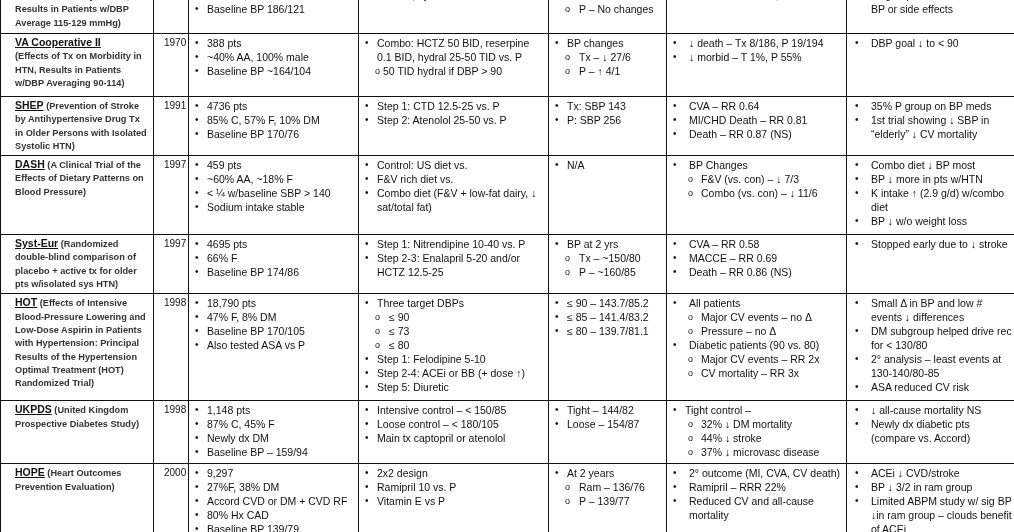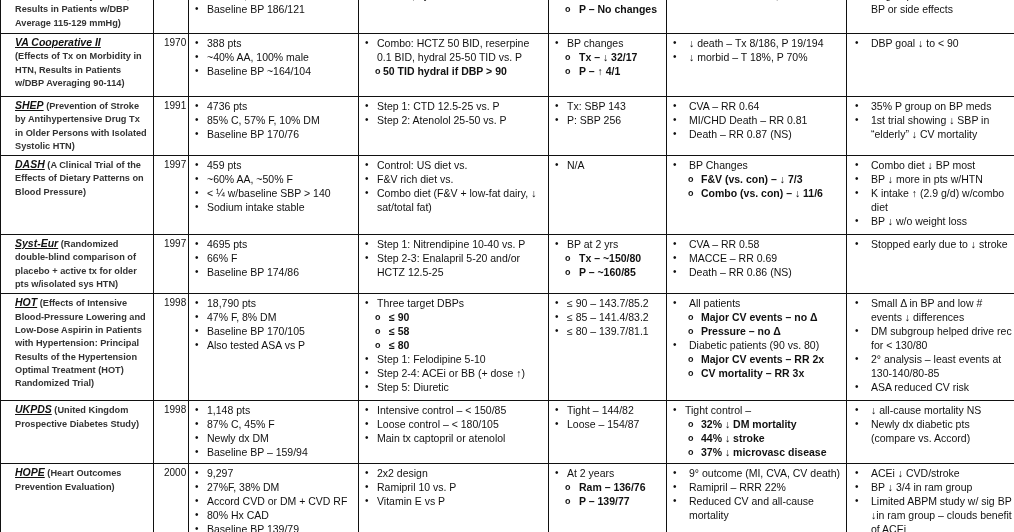--- a/index.html
+++ b/index.html
@@ -3,26 +3,26 @@
 <meta charset="utf-8">
 <style>
   html, body { margin:0; padding:0; background:#ffffff; }
   body { width:1014px; height:532px; overflow:hidden; position:relative;
          font-family:"Liberation Sans", "DejaVu Sans", sans-serif; color:#111; }
   table { position:absolute; left:0; top:-31px; border-collapse:collapse; table-layout:fixed; width:1016px; }
   td { border:1.5px solid #111; vertical-align:top; padding:2px 4px 2px 4px;
        font-size:10.5px; line-height:14px; overflow:hidden; }
   td.trial { font-size:9.2px; line-height:13.3px; padding-left:14px; }
   td.year { font-size:10px; padding-left:10px; }
-  .tname { font-weight:bold; text-decoration:underline; font-size:10.5px;font-style:italic; }
+  .tname { font-weight:bold; text-decoration:underline; font-size:10.5px; }
   .tdesc { font-weight:bold; color:#333; }
   ul { margin:0; padding:0; list-style:none; }
   li { position:relative; padding-left:14px; }
   li::before { content:"\2022"; position:absolute; left:2px; top:0; font-size:10px; }
-  li.sub { padding-left:26px;font-weight:bold; }
+  li.sub { padding-left:26px; }
   li.sub::before { content:"o"; left:12px; font-size:9px; top:0; }
   td.outcome li { padding-left:18px; }
   td.outcome li.sub { padding-left:30px; }
   td.outcome li.sub::before { left:17px; }
   td.comment li { padding-left:20px; }
   td.comment li::before { left:4px; }
 </style>
 </head>
 <body>
 
@@ -87,28 +87,28 @@
         </td>
       <td>
           <ul>
         <li>Combo: HCTZ 50 BID, reserpine 0.1 BID, hydral 25-50 TID vs. P</li>
         <li class="sub" style="padding-left:20px">50 TID hydral if DBP &gt; 90</li>
       </ul>
         </td>
       <td>
           <ul>
         <li>BP changes</li>
-        <li class="sub">Tx – ↓ 32/17</li>
+        <li class="sub">Tx – ↓ 27/6</li>
         <li class="sub">P – ↑ 4/1</li>
       </ul>
         </td>
       <td class="outcome">
           <ul>
         <li>↓ death – Tx 8/186, P 19/194</li>
-        <li>↓ morbid – T 18%, P 70%</li>
+        <li>↓ morbid – T 1%, P 55%</li>
       </ul>
         </td>
       <td class="comment">
           <ul>
         <li>DBP goal ↓ to &lt; 90</li>
       </ul>
         </td>
     </tr>
 
     <tr style="height:54px">
@@ -153,21 +153,21 @@
 
     <tr style="height:79px">
       <td class="trial">
         <span class="tname">DASH</span>
         <span class="tdesc">(A Clinical Trial of the Effects of Dietary Patterns on Blood Pressure)</span>
       </td>
       <td class="year">1997</td>
       <td>
           <ul>
         <li>459 pts</li>
-        <li>~60% AA, ~50% F</li>
+        <li>~60% AA, ~18% F</li>
         <li>&lt; ¼ w/baseline SBP &gt; 140</li>
         <li>Sodium intake stable</li>
       </ul>
         </td>
       <td>
           <ul>
         <li>Control: US diet vs.</li>
         <li>F&amp;V rich diet vs.</li>
         <li>Combo diet (F&amp;V + low-fat dairy, ↓ sat/total fat)</li>
       </ul>
@@ -245,21 +245,21 @@
         <li>18,790 pts</li>
         <li>47% F, 8% DM</li>
         <li>Baseline BP 170/105</li>
         <li>Also tested ASA vs P</li>
       </ul>
         </td>
       <td>
           <ul>
         <li>Three target DBPs</li>
         <li class="sub">≤ 90</li>
-        <li class="sub">≤ 58</li>
+        <li class="sub">≤ 73</li>
         <li class="sub">≤ 80</li>
         <li>Step 1: Felodipine 5-10</li>
         <li>Step 2-4: ACEi or BB (+ dose ↑)</li>
         <li>Step 5: Diuretic</li>
       </ul>
         </td>
       <td>
           <ul>
         <li>≤ 90 – 143.7/85.2</li>
         <li>≤ 85 – 141.4/83.2</li>
@@ -353,27 +353,27 @@
         </td>
       <td>
           <ul>
         <li>At 2 years</li>
         <li class="sub">Ram – 136/76</li>
         <li class="sub">P – 139/77</li>
       </ul>
         </td>
       <td class="outcome">
           <ul>
-        <li>9° outcome (MI, CVA, CV death)</li>
+        <li>2° outcome (MI, CVA, CV death)</li>
         <li>Ramipril – RRR 22%</li>
         <li>Reduced CV and all-cause mortality</li>
       </ul>
         </td>
       <td class="comment">
           <ul>
         <li>ACEi ↓ CVD/stroke</li>
-        <li>BP ↓ 3/4  in ram group</li>
+        <li>BP ↓ 3/2  in ram group</li>
         <li>Limited ABPM study w/ sig BP ↓in ram group – clouds benefit of ACEi</li>
       </ul>
         </td>
     </tr>
   </tbody>
 </table>
 
 </body></html>

